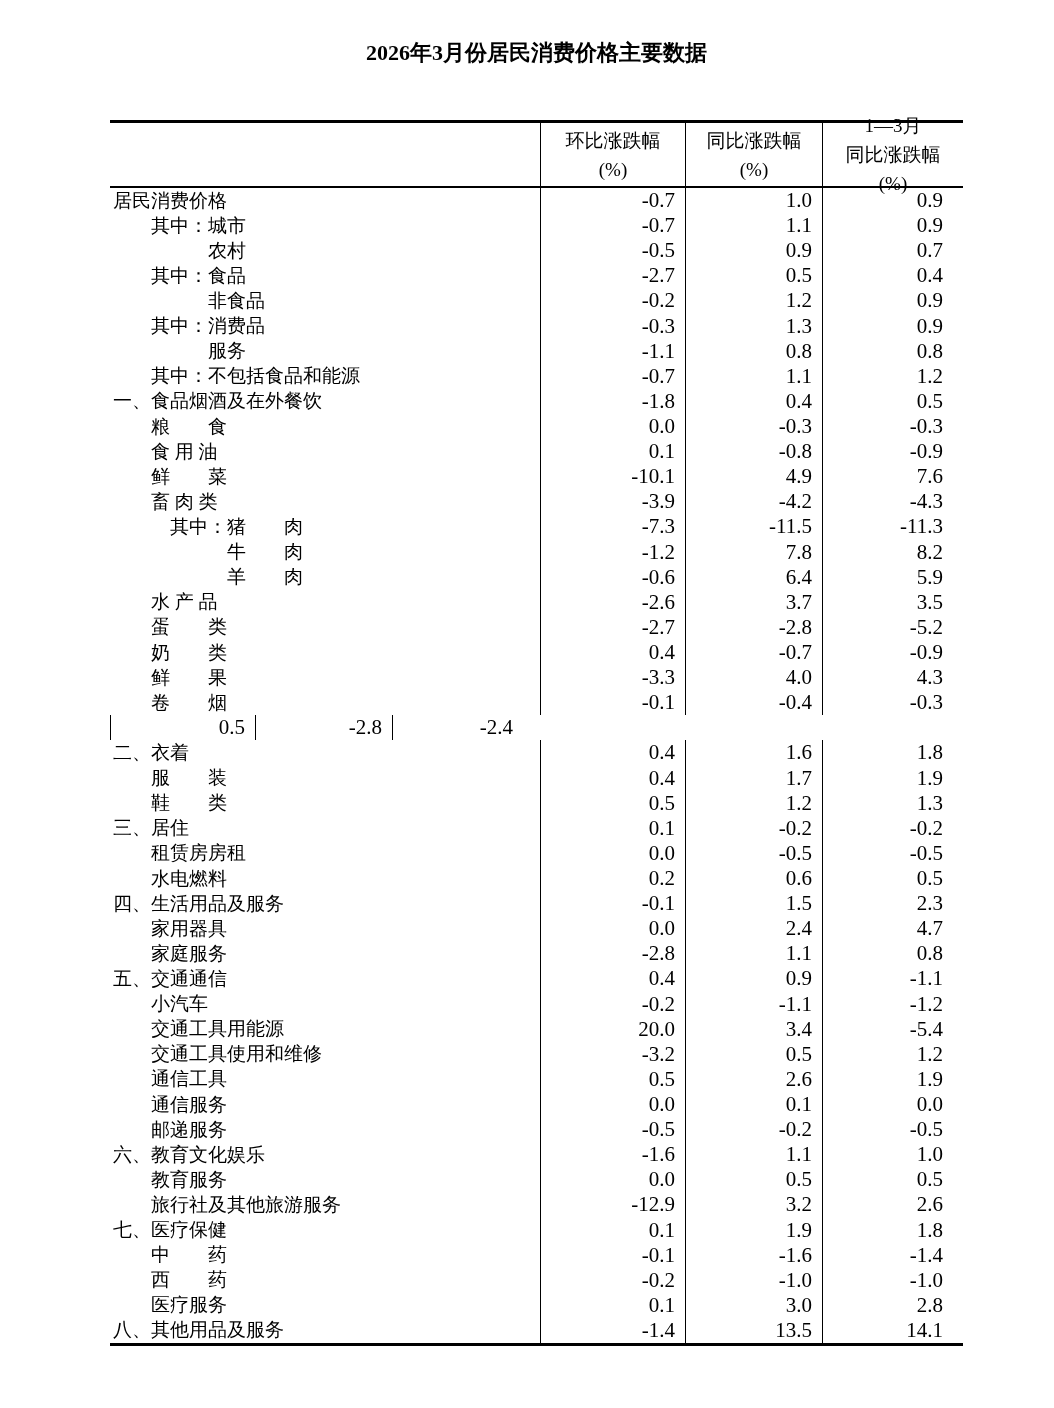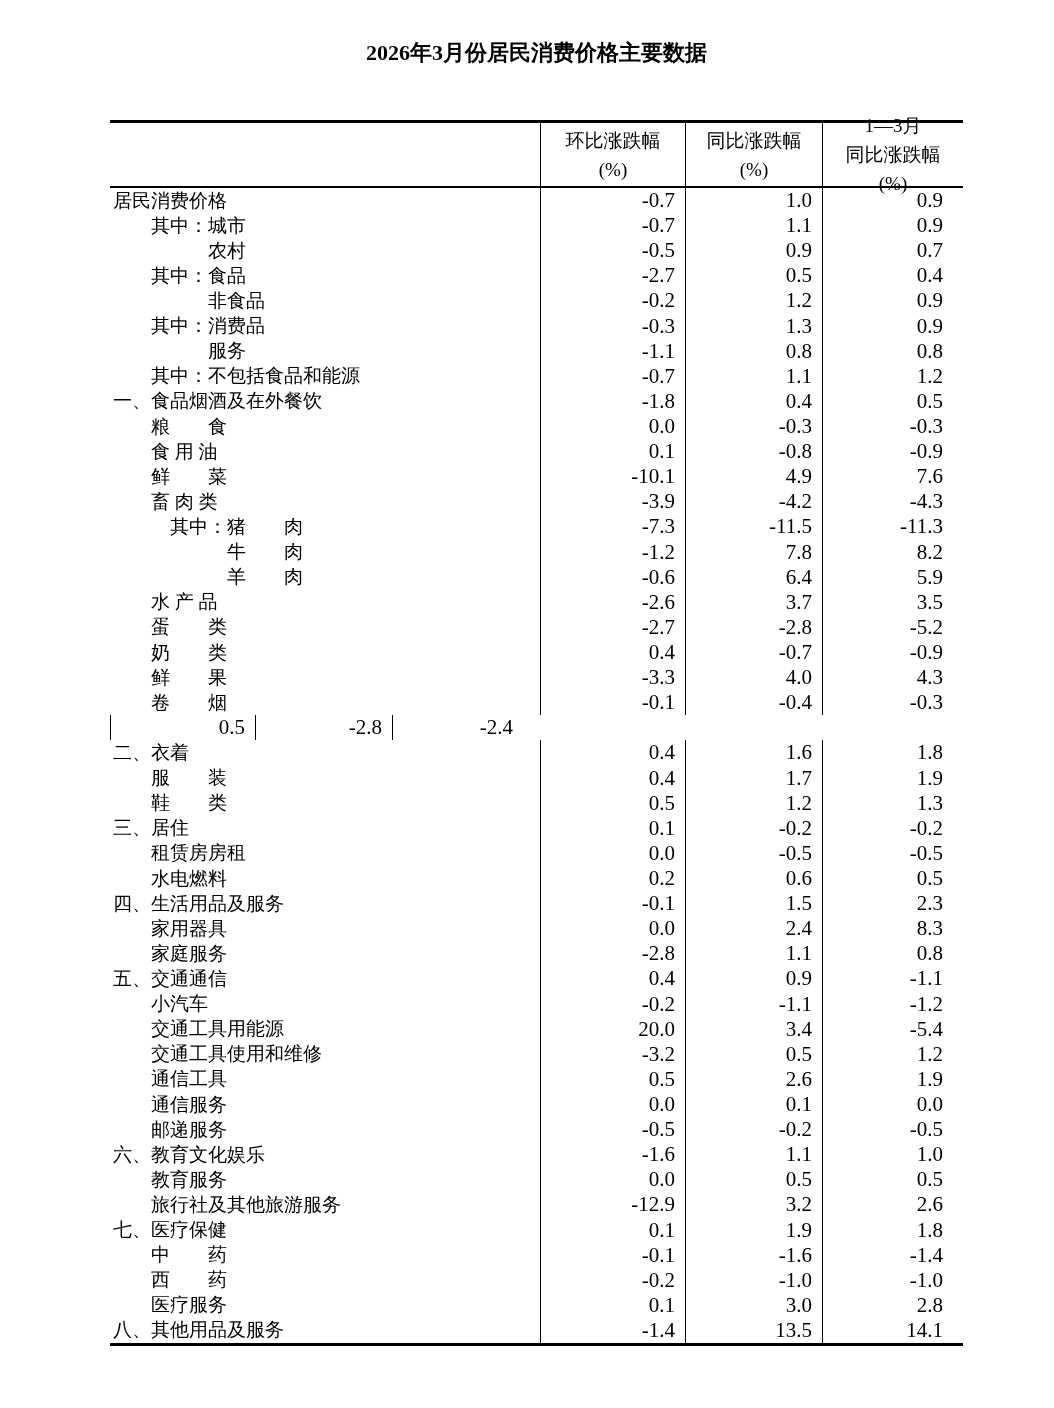--- a/index.html
+++ b/index.html
@@ -266,21 +266,21 @@
         <div class="trow">
           <div class="cell label-col">四、生活用品及服务</div>
           <div class="cell num c1">-0.1</div>
           <div class="cell num c2">1.5</div>
           <div class="cell num c3">2.3</div>
         </div>
         <div class="trow">
           <div class="cell label-col">　　家用器具</div>
           <div class="cell num c1">0.0</div>
           <div class="cell num c2">2.4</div>
-          <div class="cell num c3">8.3</div>
+          <div class="cell num c3">4.7</div>
         </div>
         <div class="trow">
           <div class="cell label-col">　　家庭服务</div>
           <div class="cell num c1">-2.8</div>
           <div class="cell num c2">1.1</div>
           <div class="cell num c3">0.8</div>
         </div>
         <div class="trow">
           <div class="cell label-col">五、交通通信</div>
           <div class="cell num c1">0.4</div>

